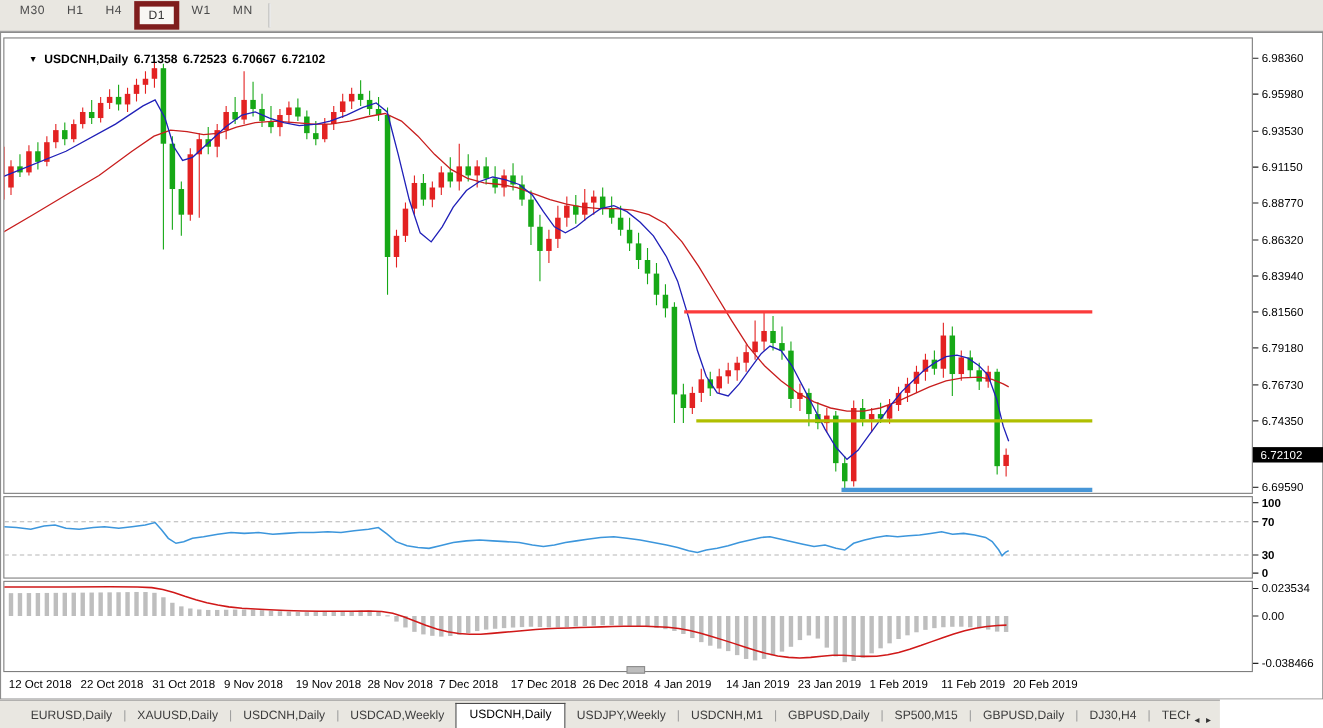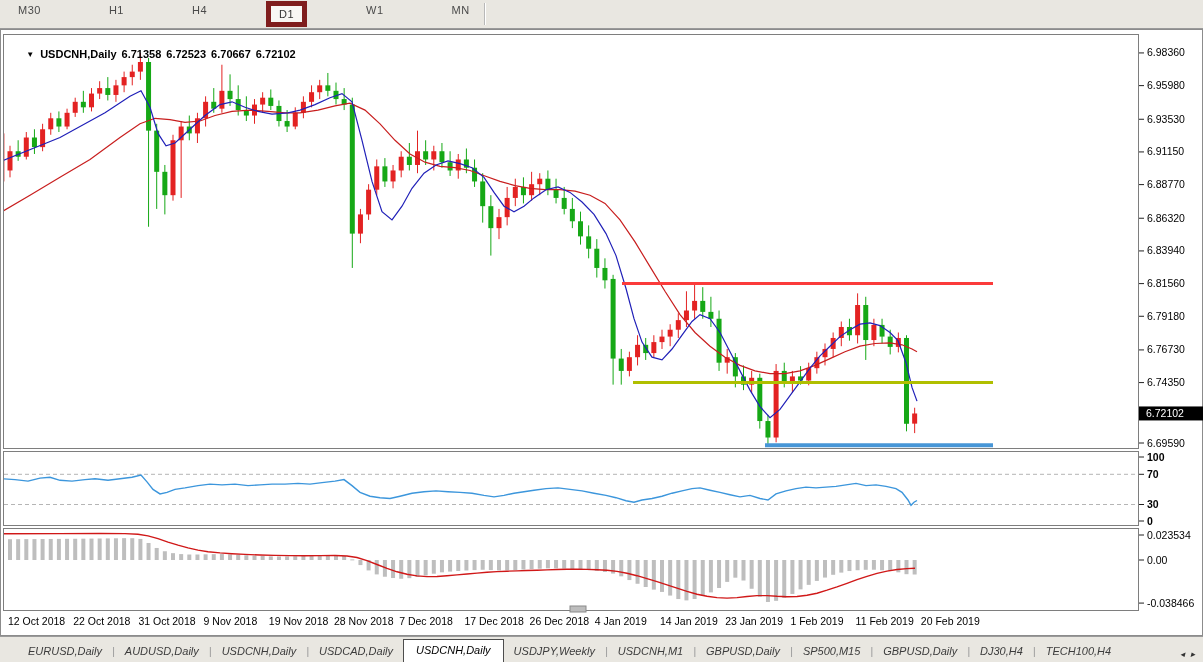--- a/index.html
+++ b/index.html
@@ -16,38 +16,38 @@
   
   #chart-svg{position:absolute;left:0;top:29px;}
   svg text{font-family:"Liberation Sans",sans-serif;}
   
   .panel-title{position:absolute;z-index:5;font-size:11px;color:#000;white-space:pre;}
   .panel-title .caret{font-size:8px;margin-right:6px;position:relative;top:-1px;}
   .ind-title{font-size:10.5px;font-weight:700;}
   .main-title{font-weight:700;}
   .main-title span.val{font-weight:700;margin-left:5px;}
   
-  .tabbar{position:absolute;left:0;top:636px;width:1203px;height:26px;background:#e9e7e1;
-          border-top:1px solid #9a9a9a;display:flex;align-items:flex-end;box-sizing:border-box;font-style:italic;}
+  .tabbar{position:absolute;left:0;top:636px;width:1109px;height:26px;background:#e9e7e1;
+          border-top:1px solid #9a9a9a;display:flex;align-items:flex-end;box-sizing:border-box;}
   .tabs{display:flex;align-items:flex-end;height:26px;overflow:hidden;flex:1;padding-left:18px;}
   .tab{font-size:11px;color:#3c3c3c;padding:4px 10px 5px 10px;white-space:nowrap;cursor:default;}
   .tab.active{background:#fff;border:1px solid #4d4d4d;border-bottom:none;color:#000;
               padding:4px 12px 6px 12px;margin-bottom:0;}
   .tab-sep{color:#9a9a9a;font-size:11px;padding:4px 0 5px 0;}
   .tab-scroll{display:flex;align-items:center;gap:6px;padding:0 8px 3px 4px;}
   .tab-scroll span{font-size:9px;color:#333;cursor:default;}
 </style>
 </head>
 <body>
 
 <div class="app">
 
   <div class="toolbar">
     <div class="tb-lead"></div>
-    <div id="tf-buttons" style="display:flex;gap:48px;">
+    <div id="tf-buttons" style="display:flex;">
         <div class="tf-btn">M30</div>
         <div class="tf-btn">H1</div>
         <div class="tf-btn">H4</div>
         <div class="tf-btn active">D1</div>
         <div class="tf-btn">W1</div>
         <div class="tf-btn">MN</div>
       </div>
     <div class="tb-sep"></div>
   </div>
 
@@ -495,25 +495,25 @@
   <div class="panel-title main-title" style="left:14px;top:36px;">
     <span class="caret">▼</span><span>USDCNH,Daily</span><span class="val">6.71358</span><span class="val">6.72523</span><span class="val">6.70667</span><span class="val">6.72102</span>
   </div>
 
 
 
   <div class="tabbar">
     <div class="tabs" id="tabs">
         <div class="tab">EURUSD,Daily</div>
         <span class="tab-sep">|</span>
-        <div class="tab">AUDUSD,Daily</div>
+        <div class="tab">XAUUSD,Daily</div>
         <span class="tab-sep">|</span>
         <div class="tab">USDCNH,Daily</div>
         <span class="tab-sep">|</span>
-        <div class="tab">USDCAD,Daily</div>
+        <div class="tab">USDCAD,Weekly</div>
         <div class="tab active">USDCNH,Daily</div>
         <div class="tab">USDJPY,Weekly</div>
         <span class="tab-sep">|</span>
         <div class="tab">USDCNH,M1</div>
         <span class="tab-sep">|</span>
         <div class="tab">GBPUSD,Daily</div>
         <span class="tab-sep">|</span>
         <div class="tab">SP500,M15</div>
         <span class="tab-sep">|</span>
         <div class="tab">GBPUSD,Daily</div>

